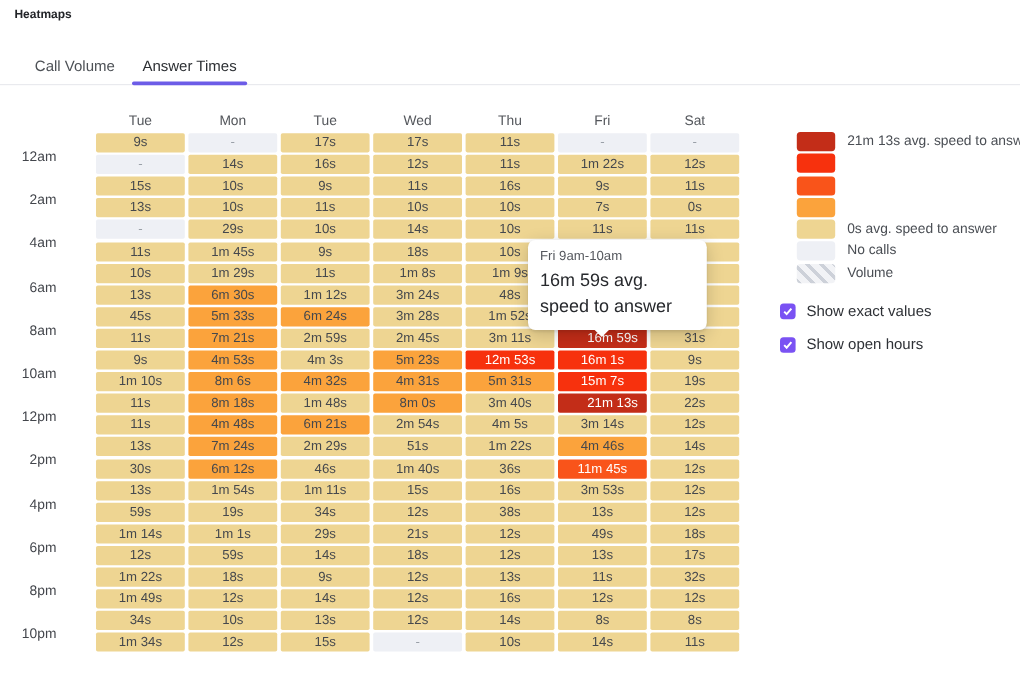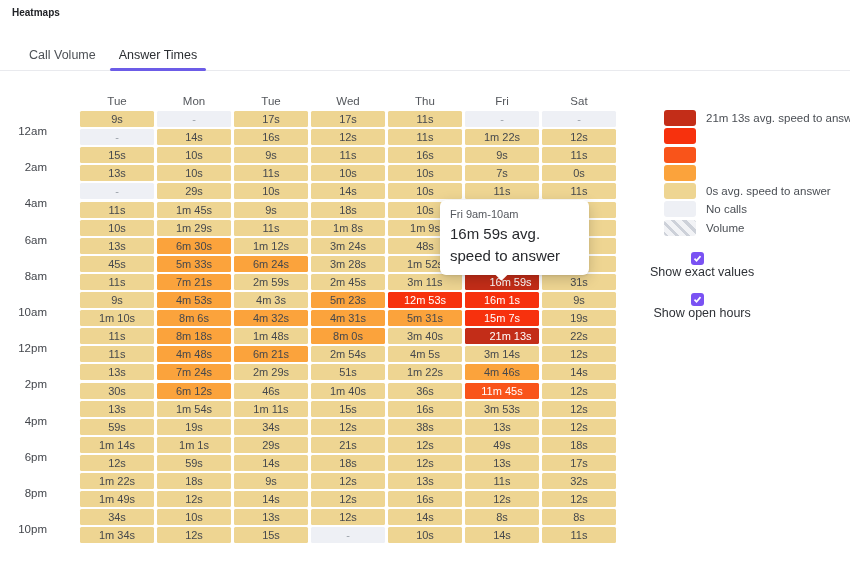--- a/index.html
+++ b/index.html
@@ -26,21 +26,21 @@
   .cell.none{background:var(--no-calls);color:#9aa0a8;}
   .legend{position:absolute;left:648px;top:110px;}
   .legrow{display:flex;align-items:center;height:16px;margin-bottom:2.3px;margin-left:16px;}
   .sw{width:32px;height:16px;border-radius:3px;margin-right:10px;flex:none;}
   .sw-l5{background:var(--dark-red);} .sw-l4{background:var(--red);}
   .sw-l3{background:var(--orange-red);} .sw-l2{background:var(--orange);}
   .sw-l1{background:var(--yellow);} .sw-none{background:var(--no-calls);}
   .sw-closed{background:repeating-linear-gradient(45deg,#cdd1d9 0 3px,#f2f3f6 3px 8px);}
   .leglabel{font-size:11.5px;color:#4a4e54;white-space:nowrap;}
   .controls{position:absolute;left:650px;top:252px;}
-  .control{display:flex;align-items:center;margin-bottom:14px;cursor:pointer;flex-direction:column;}
+  .control{display:flex;align-items:center;margin-bottom:14px;cursor:pointer;}
   .checkbox{width:13px;height:13px;border-radius:3px;background:var(--checkbox);margin-right:9px;
             display:flex;align-items:center;justify-content:center;flex:none;}
   .ctl-label{font-size:12.5px;color:#2e3136;}
   .tooltip{position:absolute;left:440px;top:200px;width:129px;background:#fff;border-radius:6px;
            box-shadow:0 1px 2px rgba(0,0,0,.08),0 4px 14px rgba(0,0,0,.18);
            padding:8px 10px;z-index:5;}
   .tooltip::after{content:'';position:absolute;left:57px;bottom:-4px;width:9px;height:9px;
            background:#fff;transform:rotate(45deg);}
   .tt-title{font-size:11px;color:#55585e;margin-bottom:3px;}
   .tt-body{font-size:15px;color:#27292d;line-height:1.45;}

